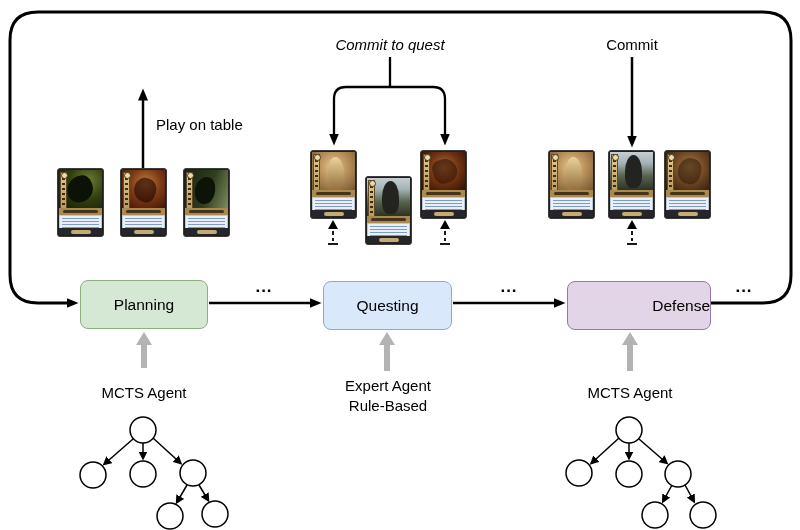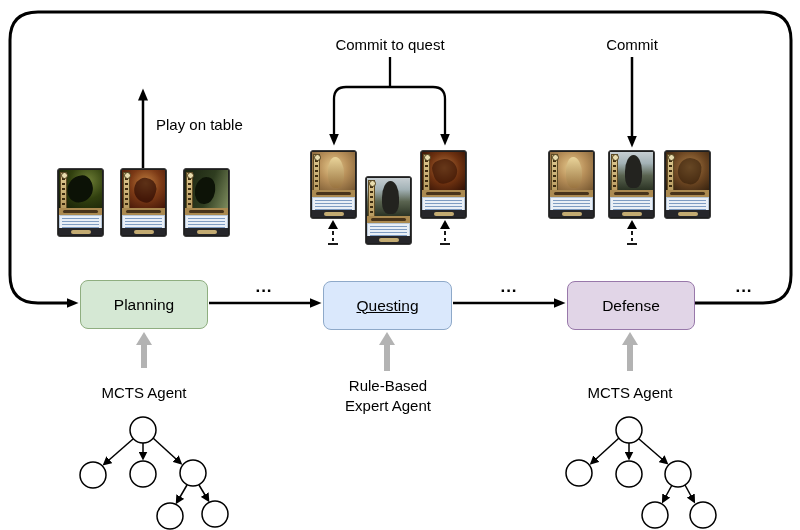--- a/index.html
+++ b/index.html
@@ -5,36 +5,36 @@
   html,body{margin:0;padding:0;background:#fff;}
   .canvas{
     position:relative;width:800px;height:530px;background:#ffffff;overflow:hidden;
     font-family:"Liberation Sans",sans-serif;color:#000;
   }
   .overlay{position:absolute;left:0;top:0;width:800px;height:530px;z-index:2;}
 
   
   .lbl{position:absolute;font-size:15px;white-space:nowrap;z-index:4;}
   .lbl-play{left:156px;top:116px;}
-  .lbl-commit{left:390px;top:36px;transform:translateX(-50%);}
+  .lbl-commit{left:390px;top:36px;transform:translateX(-50%);font-style:italic;}
   .lbl-defend{left:632px;top:36px;transform:translateX(-50%);}
   .ellipsis{position:absolute;font-size:17px;font-weight:700;letter-spacing:1px;z-index:4;transform:translate(-50%,-60%);}
   .e1{left:264px;top:289px;}
   .e2{left:509px;top:289px;}
   .e3{left:744px;top:289px;}
 
   
   .phase-box{
     position:absolute;height:49px;border:1px solid #999;border-radius:8px;
     display:flex;align-items:center;justify-content:center;font-size:15.5px;z-index:3;
     box-sizing:border-box;
   }
   .pb-planning{left:80px;top:280px;width:128px;}
   .pb-questing{left:323px;top:281px;width:129px;}
-  .pb-defense{left:567px;top:281px;width:128px;}
+  .pb-defense{left:567px;top:281px;width:144px;justify-content:flex-end;}
 
   
   .agent-label{position:absolute;transform:translateX(-50%);text-align:center;font-size:15px;line-height:1.33;z-index:4;white-space:nowrap;}
   .al-planning{left:144px;top:383px;}
   .al-questing{left:388px;top:376px;}
   .al-defense{left:630px;top:383px;}
 
   
   .card-group{position:absolute;z-index:1;}
   .g-planning{left:57px;top:168px;width:230px;height:72px;}
@@ -287,35 +287,35 @@
     </g>
   </svg>
 
   <div class="lbl lbl-play">Play on table</div>
   <div class="lbl lbl-commit">Commit to quest</div>
   <div class="lbl lbl-defend">Commit</div>
 
   <div class="phase-box pb-planning" style="background: rgb(213, 232, 212); border-color: rgb(143, 174, 128);">
     <span>Planning</span>
   </div>
-  <div class="phase-box pb-questing" style="background: rgb(218, 232, 252); border-color: rgb(142, 169, 201); text-decoration: underline;">
+  <div class="phase-box pb-questing" style="background: rgb(218, 232, 252); border-color: rgb(142, 169, 201);">
     <span>Questing</span>
   </div>
   <div class="phase-box pb-defense" style="background: rgb(225, 213, 231); border-color: rgb(152, 120, 170);">
     <span>Defense</span>
   </div>
 
   <div class="ellipsis e1">...</div>
   <div class="ellipsis e2">...</div>
   <div class="ellipsis e3">...</div>
 
   <div class="agent-label al-planning">
     <div>MCTS Agent</div>
   </div>
   <div class="agent-label al-questing">
+    <div>Expert Agent</div>
     <div>Rule-Based</div>
-    <div>Expert Agent</div>
   </div>
   <div class="agent-label al-defense">
     <div>MCTS Agent</div>
   </div>
 
 </div>
 
 </body></html>

